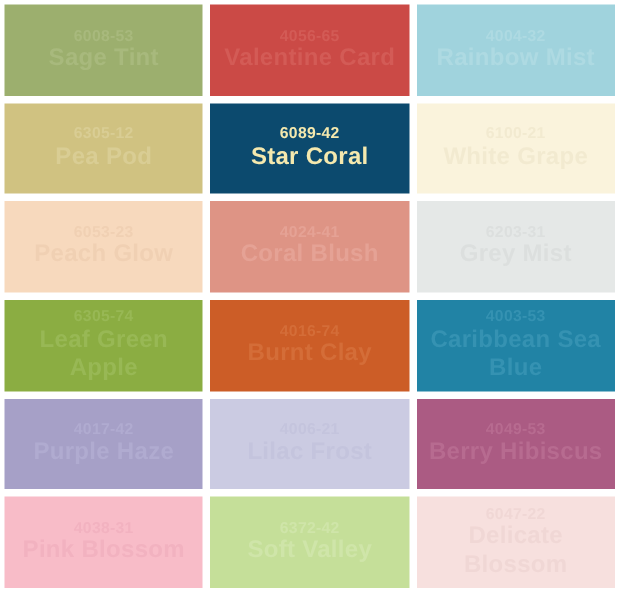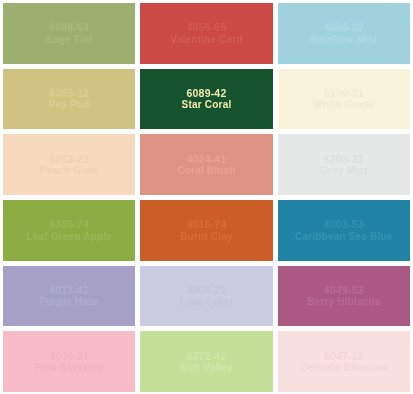--- a/index.html
+++ b/index.html
@@ -41,21 +41,21 @@
     user-select: none;
   }
   .swatch-code {
     display: block;
     font-size: 10.5px;
     font-weight: 700;
     white-space: nowrap;
   }
   .swatch-name {
     display: block;
-    font-size: 10px;
+    font-size: 16px;
     font-weight: 700;
     max-width: 118px;
     word-wrap: break-word;
   }
 </style>
 </head>
 <body>
 
 <div id="swatch-grid" style="background: rgb(255, 255, 255); grid-template-columns: repeat(3, 1fr); grid-template-rows: repeat(6, 1fr); gap: 5px;">
     <div class="swatch" style="background: rgb(156, 175, 110);">
@@ -75,21 +75,21 @@
         <span class="swatch-code">4004-32</span>
         <span class="swatch-name">Rainbow Mist</span>
       </div>
     </div>
     <div class="swatch" style="background: rgb(208, 194, 129);">
       <div class="swatch-label" style="color: rgb(217, 205, 148);">
         <span class="swatch-code">6305-12</span>
         <span class="swatch-name">Pea Pod</span>
       </div>
     </div>
-    <div class="swatch" style="background: #14532d;">
+    <div class="swatch" style="background: #0c4a6e;">
       <div class="swatch-label" style="color: rgb(245, 233, 174);">
         <span class="swatch-code">6089-42</span>
         <span class="swatch-name">Star Coral</span>
       </div>
     </div>
     <div class="swatch" style="background: rgb(250, 243, 220);">
       <div class="swatch-label" style="color: rgb(242, 234, 208);">
         <span class="swatch-code">6100-21</span>
         <span class="swatch-name">White Grape</span>
       </div>

